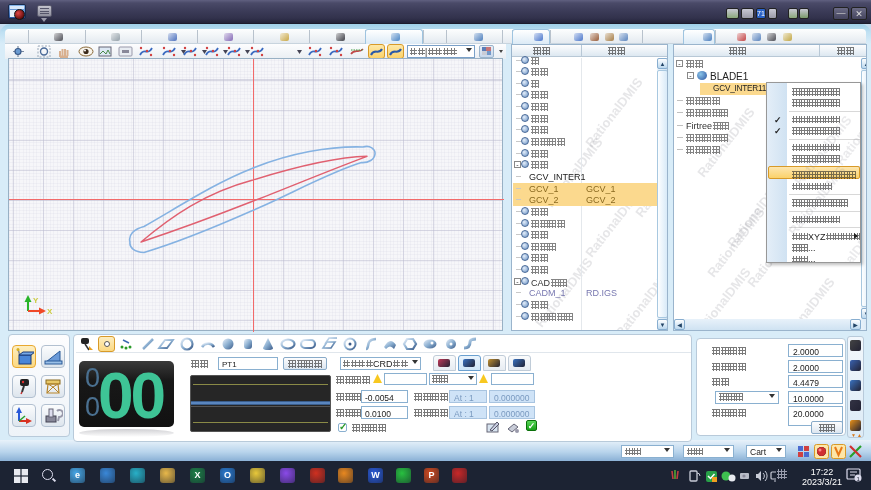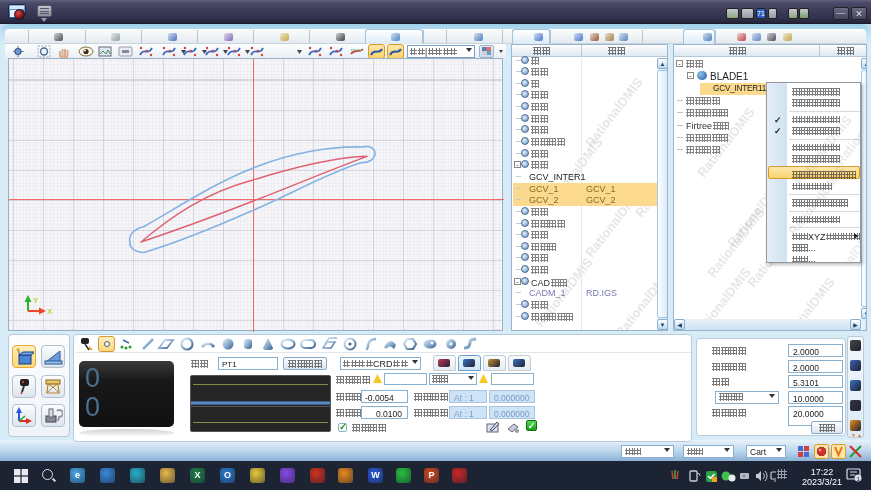--- a/index.html
+++ b/index.html
@@ -600,20 +600,21 @@
         <ellipse cx="354" cy="8" rx="6.5" ry="4.5" fill="url(#sg)"></ellipse>
         <circle cx="356" cy="7" r="1.5" fill="#fff"></circle>
         <circle cx="375" cy="8" r="5" fill="url(#sg)"></circle>
         <circle cx="375" cy="8" r="1.5" fill="#fff"></circle>
         <path d="M388,12 Q394,12 394,6 Q394,3 400,3" fill="none" stroke="url(#sg)" stroke-width="3"></path>
       </svg>
     </div>
     <div class="a" style="left:5px;top:26px;width:95px;height:66px;background:linear-gradient(#3a3a3a,#181818 30%,#111);border-radius:5px;overflow:hidden">
  <div class="a" style="left:6px;top:4px;color:#4a7090;font-size:27px;line-height:26px">0</div>
  <div class="a" style="left:6px;top:33px;color:#4a7090;font-size:27px;line-height:26px">0</div>
+ <div class="a" style="left:19px;top:-2px;color:#3ec496;font-size:64px;font-weight:bold;letter-spacing:-3px">00</div>
 </div>
 <div class="a" style="left:5px;top:94px;width:95px;height:8px;background:linear-gradient(rgba(120,120,130,.35),rgba(255,255,255,0));border-radius:50%"></div>
 <div class="a" style="left:116px;top:40px;width:141px;height:57px;background:#262626;border:1px solid #555;border-radius:2px">
  <div class="a" style="left:2px;top:8px;width:135px;height:1px;background:#8a8a46"></div>
  <div class="a" style="left:2px;top:46px;width:135px;height:1px;background:#8a8a46"></div>
  <div class="a" style="left:0;top:25px;width:139px;height:4px;background:linear-gradient(#2a4a74,#6a9ad8 50%,#2a4a74)"></div>
  <div class="a" style="left:0;top:30px;width:139px;height:1px;background:#555"></div>
 </div>
     <div class="a" style="left:117px;top:25px"><span class="zh" style="--s:8px">
         <i></i>
@@ -667,21 +668,21 @@
         <i></i>
         <i></i>
       </span></div>
     <div class="a" style="left:375px;top:55px;width:38px;height:13px;background:#cfe3f7;border:1px solid #a8c4e0;font-size:8.5px;color:#7a9ac0;padding:2px 0 0 4px">At : 1</div>
     <div class="a" style="left:415px;top:55px;width:46px;height:13px;background:#cfe3f7;border:1px solid #a8c4e0;font-size:8.5px;color:#7a9ac0;padding:2px 0 0 4px">0.000000</div>
     <div class="a" style="left:262px;top:74px"><span class="zh" style="--s:8px">
         <i></i>
         <i></i>
         <i></i>
       </span></div>
-    <div class="a" style="left:287px;top:71px;width:47px;height:13px;background:#fff;border:1px solid #8ab0d0;font-size:8.5px;padding:2px 0 0 14px">0.0100</div>
+    <div class="a" style="left:287px;top:71px;width:47px;height:13px;background:#fff;border:1px solid #8ab0d0;font-size:8.5px;padding:2px 0 0 3px">0.0100</div>
     <div class="a" style="left:340px;top:74px"><span class="zh" style="--s:8px">
         <i></i>
         <i></i>
         <i></i>
         <i></i>
       </span></div>
     <div class="a" style="left:375px;top:71px;width:38px;height:13px;background:#cfe3f7;border:1px solid #a8c4e0;font-size:8.5px;color:#7a9ac0;padding:2px 0 0 4px">At : 1</div>
     <div class="a" style="left:415px;top:71px;width:46px;height:13px;background:#cfe3f7;border:1px solid #a8c4e0;font-size:8.5px;color:#7a9ac0;padding:2px 0 0 4px">0.000000</div>
     <div class="a" style="left:264px;top:88px;width:9px;height:9px;border:1px solid #8ab0d0;border-radius:2px;background:#fff"></div>
     <div class="a" style="left:265px;top:86px;color:#2a9a2a;font-weight:bold;font-size:10px">✓</div>
@@ -713,21 +714,21 @@
         <i></i>
         <i></i>
         <i></i>
         <i></i>
       </span></div>
     <div class="a" style="left:91px;top:20.5px;width:55px;height:13px;background:#fff;border:1px solid #8ab0d0;font-size:8.5px;padding:2px 0 0 4px">2.0000</div>
     <div class="a" style="left:15px;top:39px"><span class="zh" style="--s:8px">
         <i></i>
         <i></i>
       </span></div>
-    <div class="a" style="left:91px;top:36px;width:55px;height:13px;background:#fff;border:1px solid #8ab0d0;font-size:8.5px;padding:2px 0 0 4px">5.3101</div>
+    <div class="a" style="left:91px;top:36px;width:55px;height:13px;background:#fff;border:1px solid #8ab0d0;font-size:8.5px;padding:2px 0 0 4px">4.4479</div>
     <div class="a" style="left:91px;top:51.5px;width:55px;height:13px;background:#fff;border:1px solid #8ab0d0;font-size:8.5px;padding:2px 0 0 4px">10.0000</div>
     <div class="a" style="left:15px;top:70px"><span class="zh" style="--s:8px">
         <i></i>
         <i></i>
         <i></i>
         <i></i>
       </span></div>
     <div class="a" style="left:91px;top:67px;width:55px;height:20px;background:#fff;border:1px solid #8ab0d0;font-size:8.5px;padding:2px 0 0 4px">20.0000</div>
     <div class="a" style="left:18px;top:51.5px;width:64px;height:13px;background:#fff;border:1px solid #8ab0d0;display:flex;align-items:center;padding-left:3px">
       <span class="zh" style="--s:7.5px">

